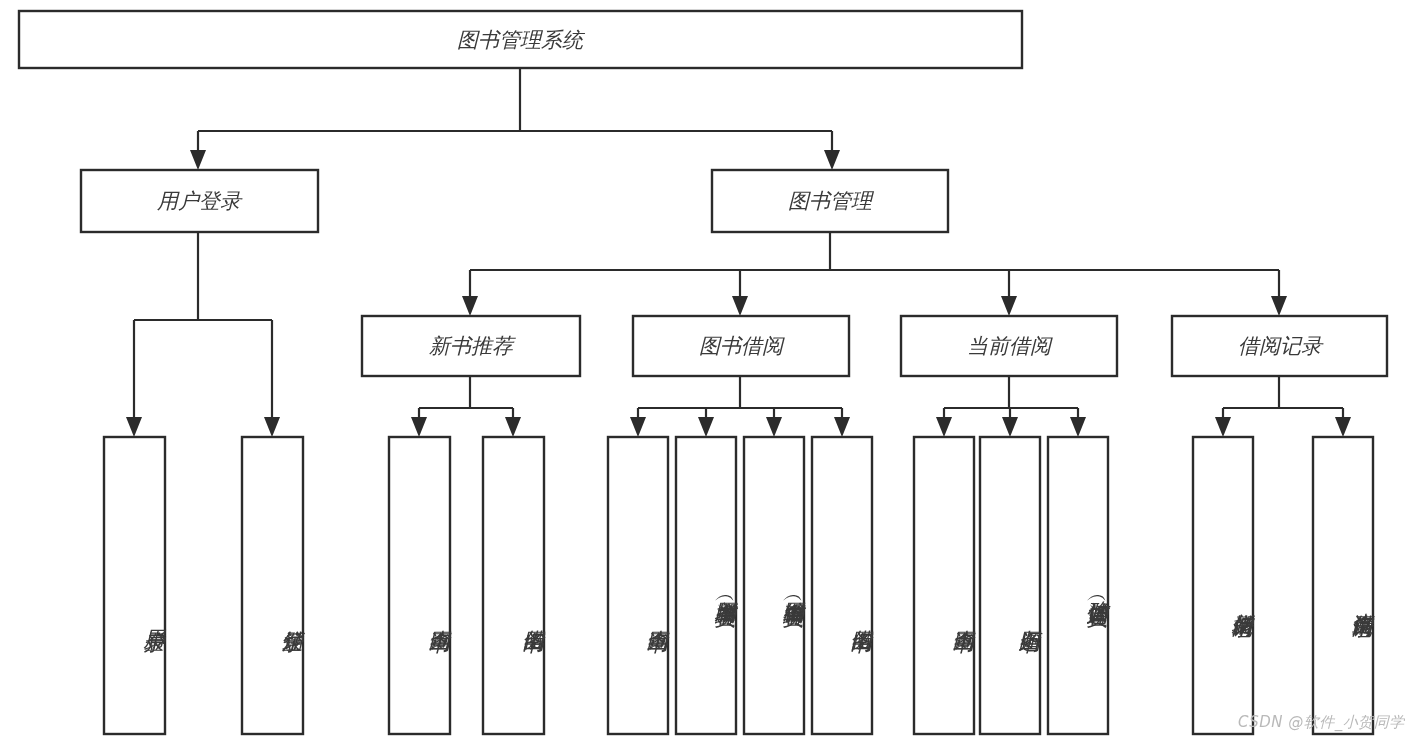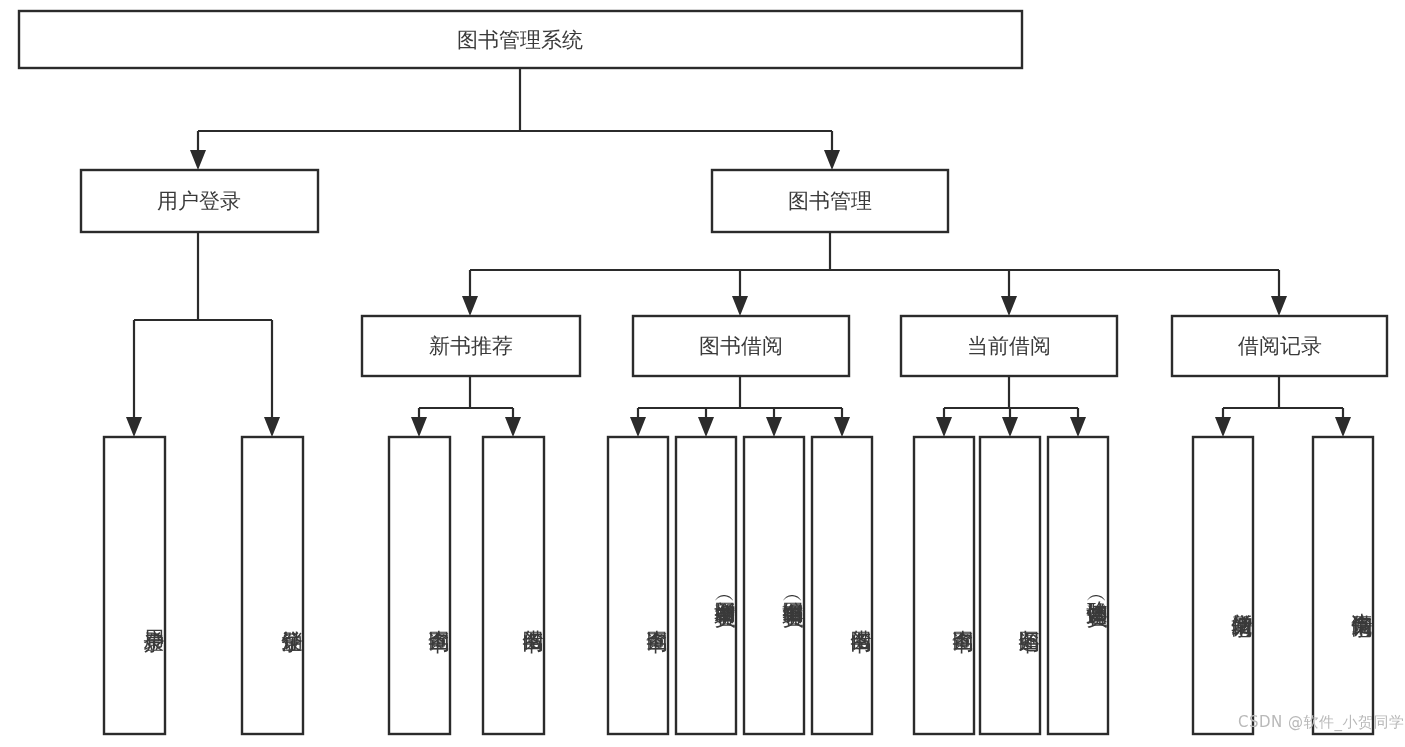--- a/index.html
+++ b/index.html
@@ -11,20 +11,21 @@
     width: 1405px;
     height: 747px;
     font-family: "DejaVu Sans", "Liberation Sans", sans-serif;
     overflow: hidden;
   }
   #diagram-root {
     position: relative;
     width: 1405px;
     height: 539px;
     background: #ffffff;
+    font-style: italic;
   }
   svg#flow-svg {
     position: absolute;
     left: 0;
     top: 0;
     width: 1405px;
     height: 747px;
     display: block;
   }
   .node-box {

